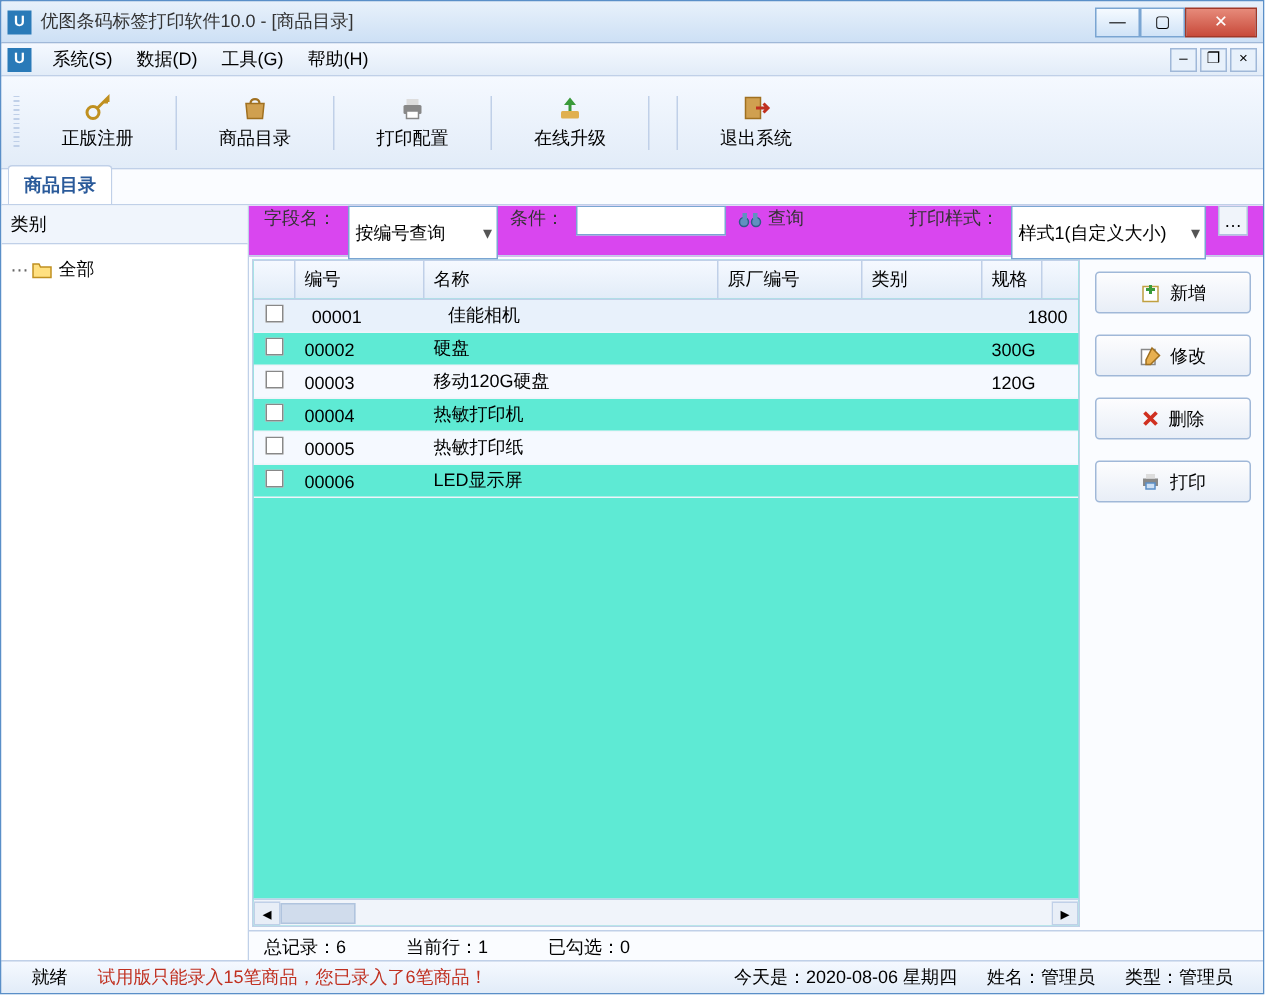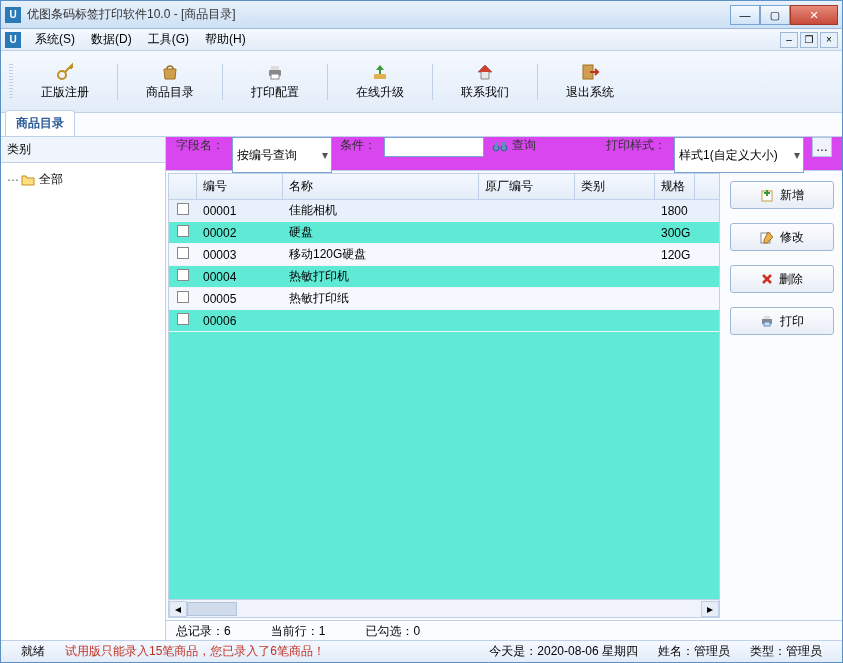--- a/index.html
+++ b/index.html
@@ -50,21 +50,21 @@
 .ellipsis-btn { width: 20px; height: 20px; border: 1px solid #b0c4de; background: #f0f4fa; text-align: center; line-height: 18px; cursor: pointer; }
 
 .grid-area { flex: 1; display: flex; overflow: hidden; }
 
 .grid { flex: 1; display: flex; flex-direction: column; border: 1px solid #c0d0e8; margin: 2px; background: #5eead4; overflow: hidden; }
 .grid-header { display: flex; background: linear-gradient(#f5f9ff, #e2ecf8); border-bottom: 1px solid #c0d0e8; }
 .grid-header .gh { padding: 4px 6px; border-right: 1px solid #c0d0e8; overflow: hidden; white-space: nowrap; }
 .grid-body { flex: 1; overflow: hidden; }
 .grid-row { display: flex; height: 22px; align-items: center; border-bottom: 1px solid #f0f4fa; }
 .grid-row.alt { background: #f5f9ff; }
-.grid-row.selected { background: #e8f1fb; }
+.grid-row.selected { background: #e8f1fb; justify-content: space-between; }
 .grid-row .gc { padding: 0 6px; overflow: hidden; white-space: nowrap; }
 .col-chk { width: 28px; text-align: center; }
 .col0 { width: 86px; }
 .col1 { width: 196px; }
 .col2 { width: 96px; }
 .col3 { width: 80px; }
 .col4 { width: 40px; text-align: left; }
 .chk { width: 12px; height: 12px; border: 1px solid #888; display: inline-block; background: #fff; }
 
 .hscroll { height: 18px; background: #f0f4fa; border-top: 1px solid #c0d0e8; display: flex; align-items: center; }
@@ -152,29 +152,20 @@
       <span class="tool-icon">
           <svg width="20" height="20">
             <rect x="4" y="12" width="12" height="5" fill="#e0b050" rx="1"></rect>
             <path d="M10 3 L14 8 L11 8 L11 12 L9 12 L9 8 L6 8 Z" fill="#3a9a3a"></path>
           </svg>
         </span>
       <span>在线升级</span>
     </div>
     <div class="tool-sep"></div>
 
-    <div class="tool-btn">
-      <span class="tool-icon">
-          <svg width="20" height="20">
-            <path d="M10 3 L17 10 L14 10 L14 17 L6 17 L6 10 L3 10 Z" fill="#e8e8e8" stroke="#888"></path>
-            <path d="M10 3 L17 10 L3 10 Z" fill="#d04030"></path>
-          </svg>
-        </span>
-      <span>联系我们</span>
-    </div>
     <div class="tool-sep"></div>
 
     <div class="tool-btn">
       <span class="tool-icon">
           <svg width="20" height="20">
             <rect x="3" y="3" width="10" height="14" fill="#d0a050" stroke="#a07020"></rect>
             <path d="M10 10 L18 10 M15 7 L18 10 L15 13" stroke="#c03020" stroke-width="2" fill="none"></path>
           </svg>
         </span>
       <span>退出系统</span>
@@ -278,20 +269,21 @@
               <div class="gc col-chk"><span class="chk"></span></div>
               <div class="gc col0">00005</div>
               <div class="gc col1">热敏打印纸</div>
               <div class="gc col2"></div>
               <div class="gc col3"></div>
               <div class="gc col4"></div>
             </div>
             <div class="grid-row">
               <div class="gc col-chk"><span class="chk"></span></div>
               <div class="gc col0">00006</div>
+              <div class="gc col1">LED显示屏</div>
               <div class="gc col2"></div>
               <div class="gc col3"></div>
               <div class="gc col4"></div>
             </div>
           </div>
           <div class="hscroll">
             <div class="sbtn">◂</div>
             <div class="track">
                 <div class="thumb"></div>
               </div>

